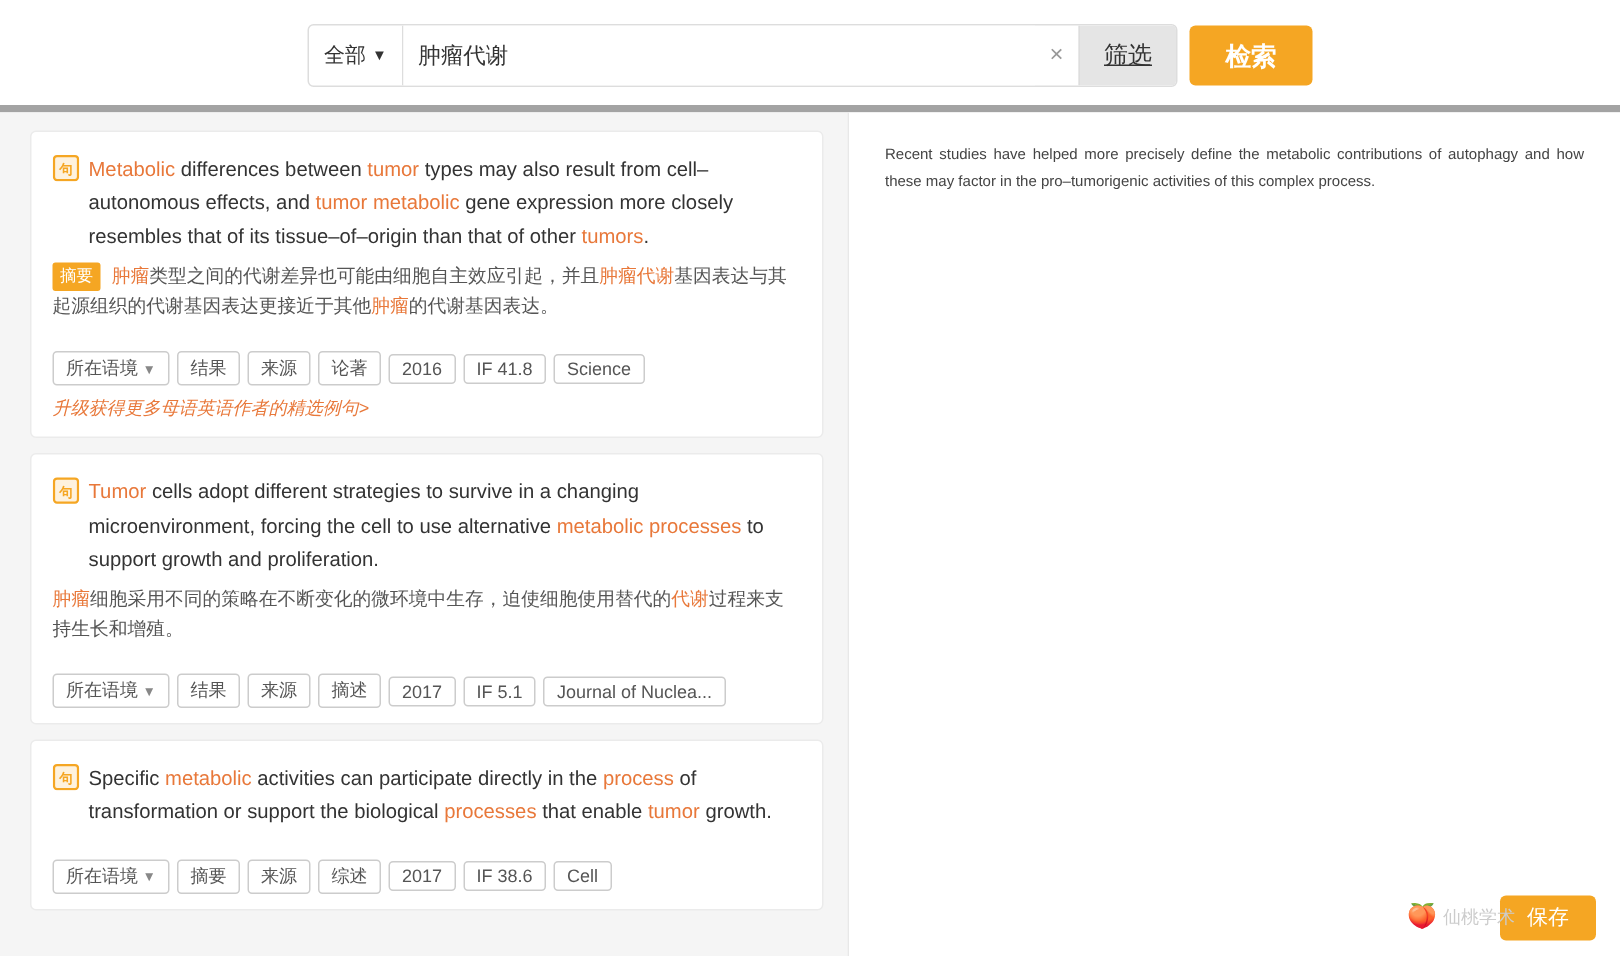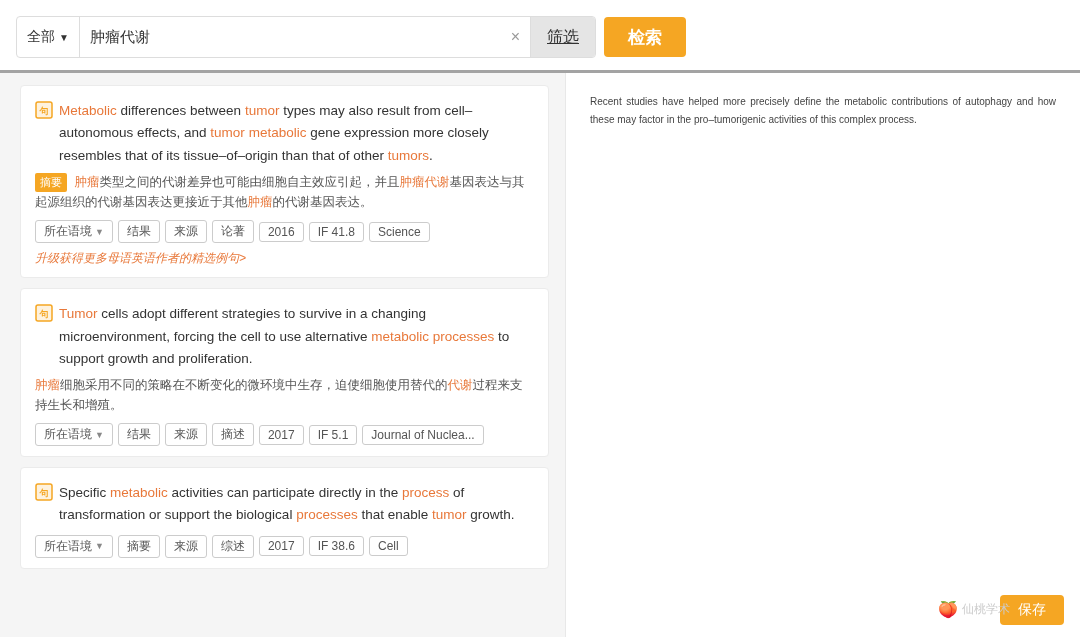--- a/index.html
+++ b/index.html
@@ -9,24 +9,24 @@
       width: 1080px;
       min-height: 637px;
       overflow: hidden;
       position: relative;
     }
 
     
     .search-bar {
       display: flex;
       align-items: center;
-      justify-content: flex-start;
+      justify-content: center;
       padding: 16px 16px 12px;
       background: #fff;
-      border-bottom: 3px solid #a3a3a3;
+      border-bottom: 5px solid #a3a3a3;
     }
     .search-wrapper {
       display: flex;
       align-items: center;
       border: 1.5px solid #ddd;
       border-radius: 4px;
       overflow: hidden;
       background: #fff;
       width: 580px;
     }
@@ -159,21 +159,21 @@
       margin-right: 4px;
       vertical-align: middle;
     }
 
     
     .tags-row {
       display: flex;
       align-items: center;
       flex-wrap: wrap;
       gap: 5px;
-      margin-top: 8px;
+      margin-top: 20px;
       text-align: center;
     }
     .tag {
       display: inline-flex;
       align-items: center;
       border: 1px solid #ccc;
       border-radius: 3px;
       padding: 2px 8px;
       font-size: 12px;
       color: #555;

